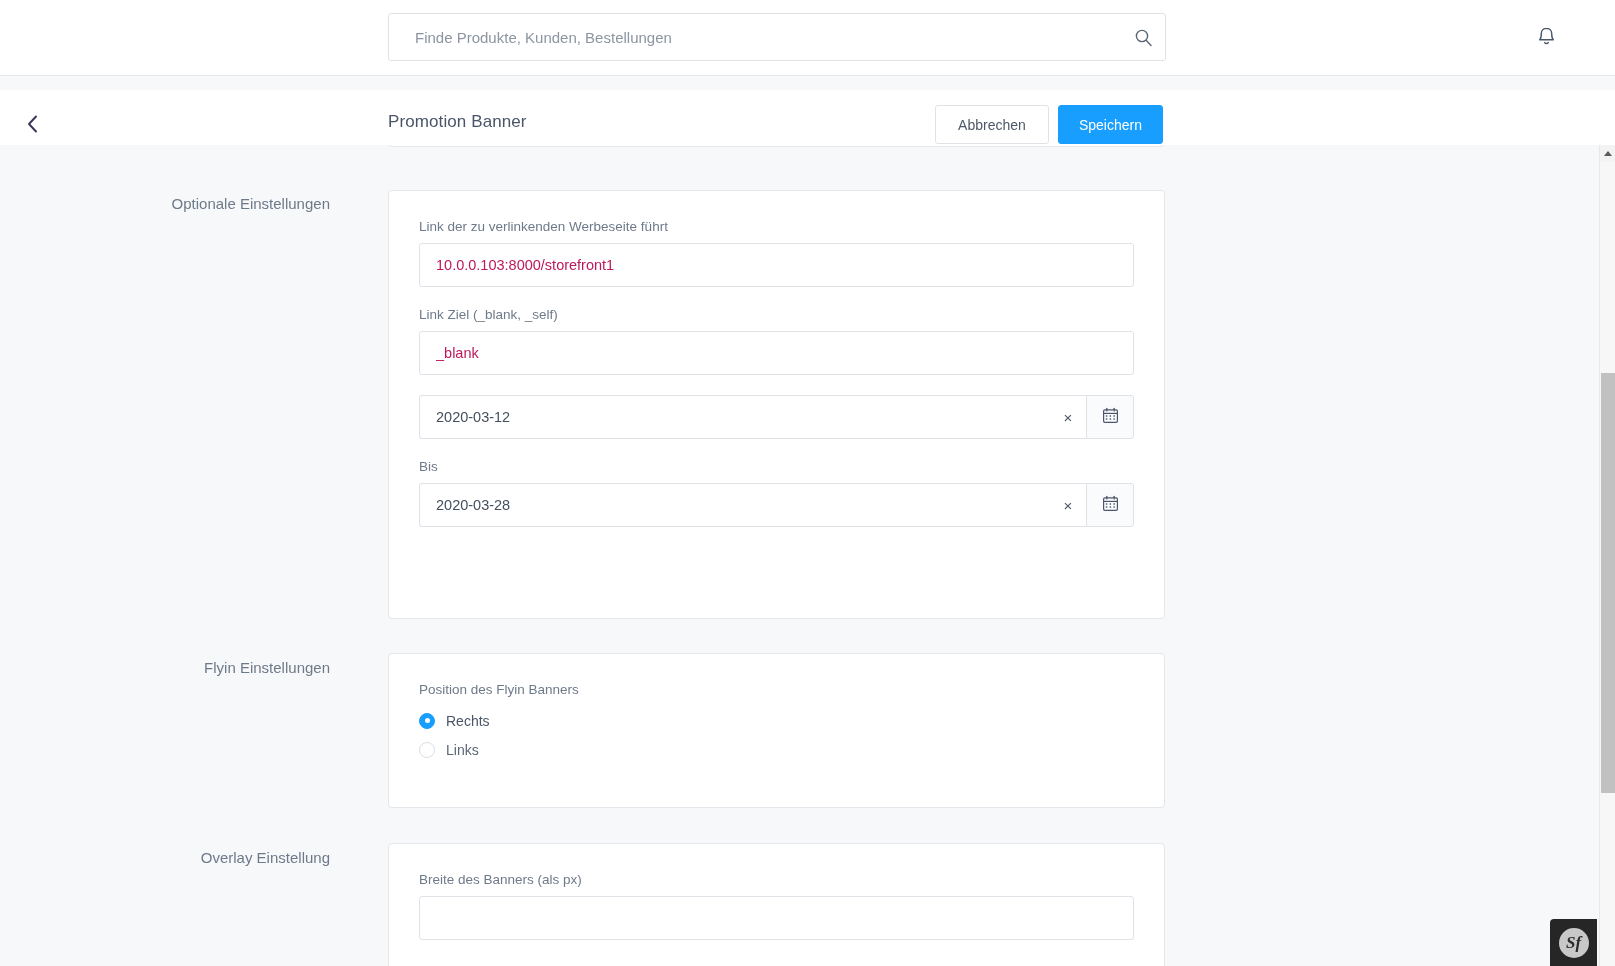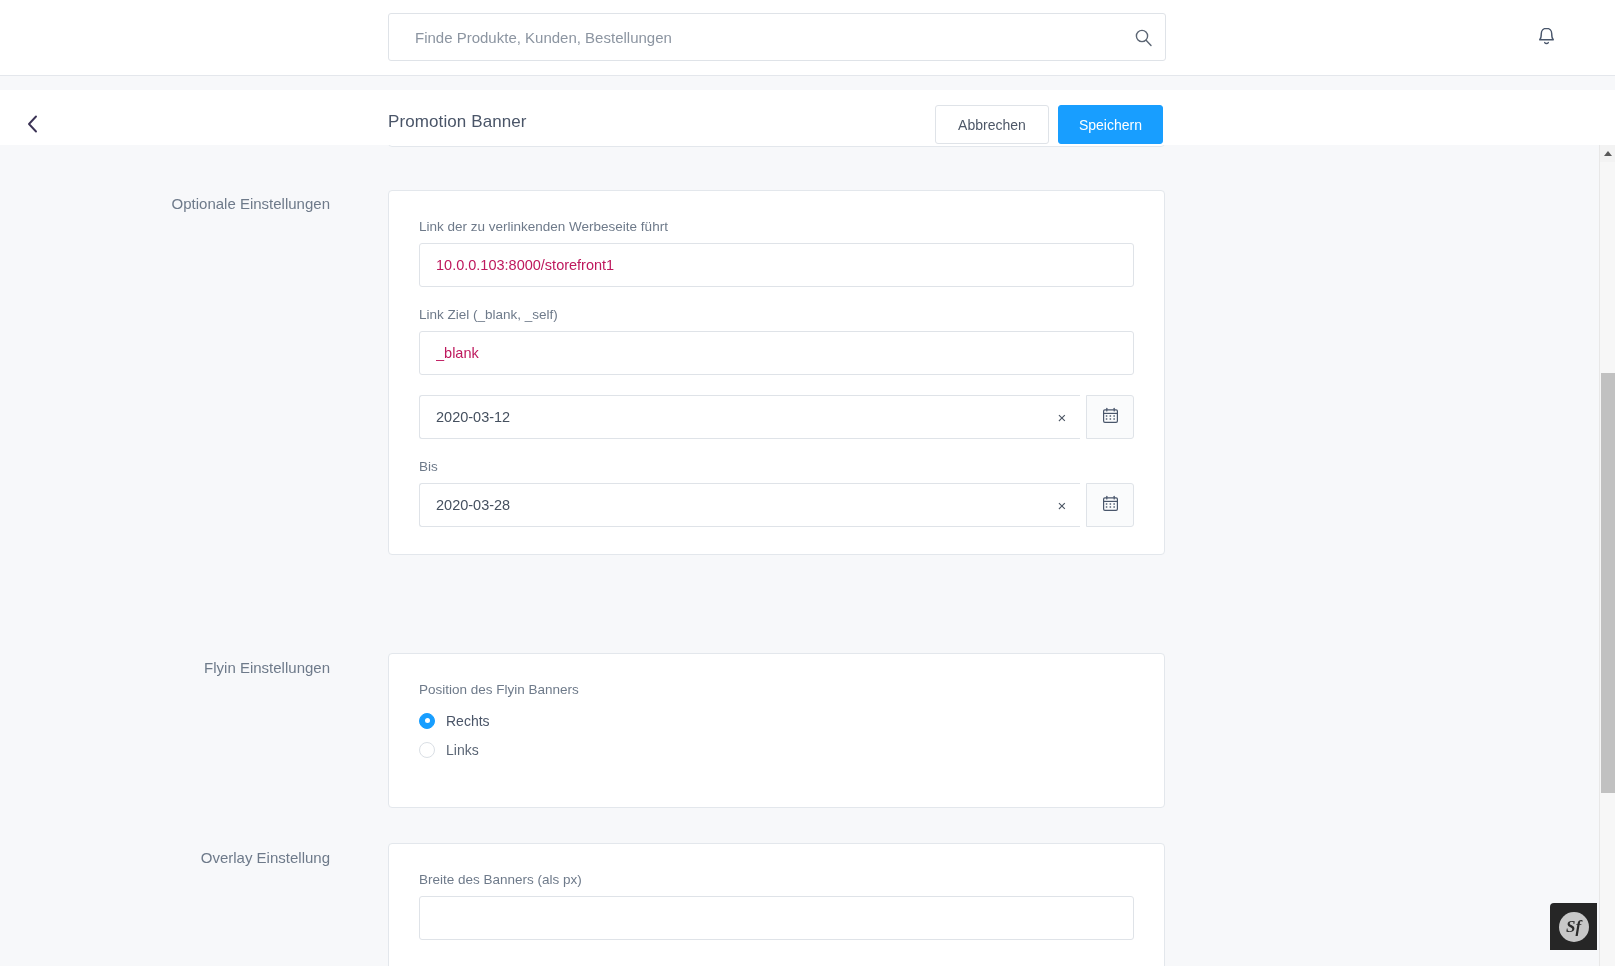--- a/index.html
+++ b/index.html
@@ -129,21 +129,21 @@
     width: 100%; height: 44px;
     border: 1px solid #dfe3e8; border-radius: 3px;
     background: #ffffff;
     font-family: "Liberation Sans", sans-serif;
     font-size: 14.5px; color: #be185d;
     padding: 0 16px;
     outline: none;
   }
   .input::placeholder { color: #98a1ad; }
 
-  .datefield { display: flex; align-items: stretch; gap: 6px; }
+  .datefield { display: flex; align-items: stretch; }
   .date-box {
     flex: 1 1 auto;
     display: flex; align-items: center;
     height: 44px;
     border: 1px solid #dfe3e8;
     border-right: none;
     border-radius: 3px 0 0 3px;
     background: #ffffff;
   }
   .date-val {
@@ -212,21 +212,21 @@
   }
   .sb-thumb {
     position: absolute; left: 1px; width: 14px;
     top: 228px; height: 420px;
     background: #c1c1c1; border-radius: 0;
     cursor: pointer;
   }
 
   
   .sf-badge {
-    position: absolute; right: 18px; bottom: 16px;
+    position: absolute; right: 18px; bottom: 0;
     width: 47px; height: 47px;
     background: #262626;
     border-radius: 4px 0 0 0;
     display: flex; align-items: center; justify-content: center;
     cursor: pointer;
   }
   .sf-logo {
     width: 30px; height: 30px; border-radius: 50%;
     background: #c8c8c8;
     display: flex; align-items: center; justify-content: center;
@@ -272,21 +272,21 @@
     <button class="btn btn-primary">Speichern</button>
   </div>
 </div>
 
 <div class="content">
 
   <div class="top-cut-card"></div>
 
   <div class="row">
     <div class="section-label" style="top:50px;">Optionale Einstellungen</div>
-    <div class="card" style="top:45px; height:365px;">
+    <div class="card" style="top:45px; height:429px;">
       <div class="card-inner">
 
         <div class="field">
           <span class="field-label">Link der zu verlinkenden Werbeseite führt</span>
           <input class="input" type="text" value="10.0.0.103:8000/storefront1" style="">
         </div>
 
         <div class="field">
           <span class="field-label">Link Ziel (_blank, _self)</span>
           <input class="input" type="text" value="_blank" style="">

